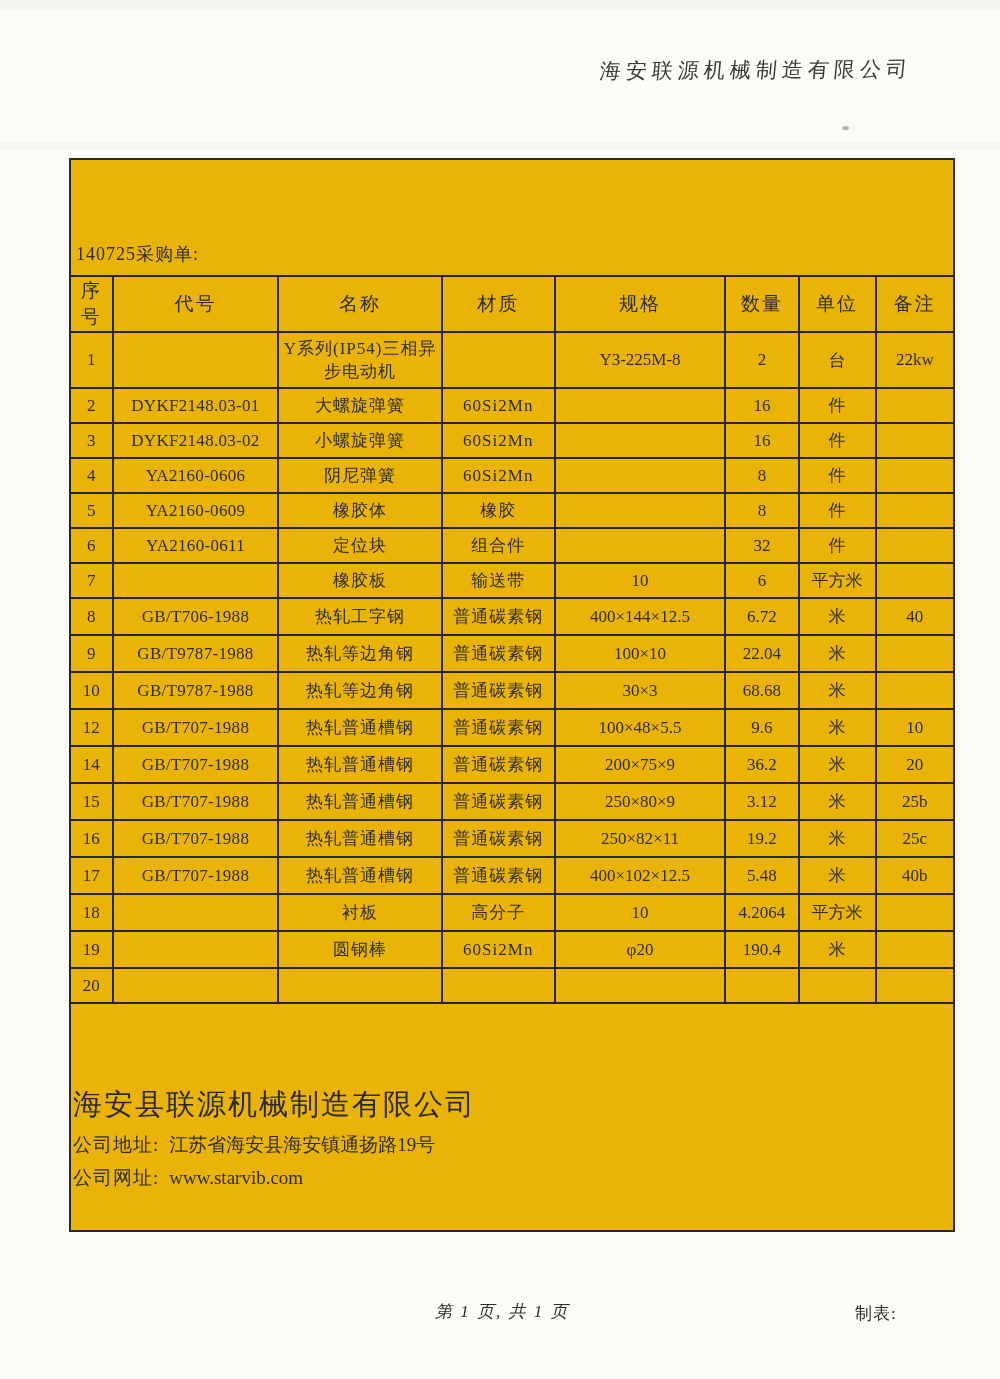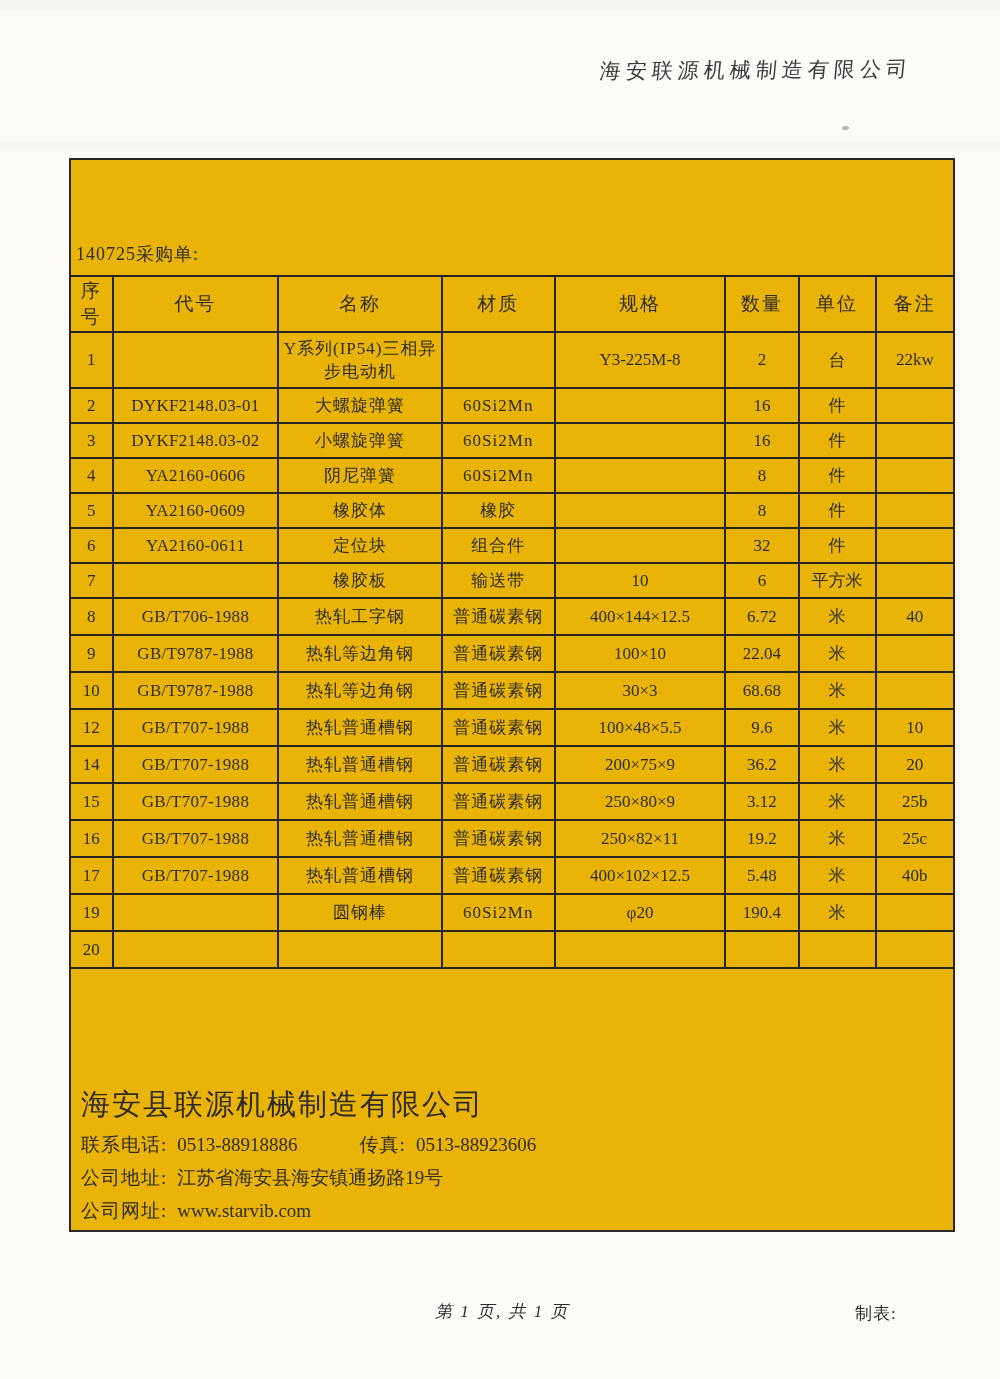--- a/index.html
+++ b/index.html
@@ -69,22 +69,23 @@
   .w-note { width: 77px; }
 
   td.col-code { font-size: 16px; letter-spacing: .3px; }
   td.col-name { letter-spacing: 1px; }
   td.col-spec { font-size: 14px; }
   td.col-material { letter-spacing: 1px; }
   tbody tr:nth-child(1) td { height: 52px; }
   tbody tr:nth-child(n+8):nth-child(-n+17) td { height: 33px; }
 
   .company-block {
-    position: absolute; left: 10px; top: 930px;
+    position: absolute; left: 2px; top: 930px;
     line-height: 1.0;
+    text-align: right;
   }
   .company-name {
     font-size: 29px; letter-spacing: 2px; color: #2b2a28;
     margin-bottom: 16px;
   }
   .info-line { font-size: 19px; margin-top: 14px; display: flex; }
   .info-line .lbl { letter-spacing: 1px; }
   .info-line .val { margin-left: 10px; }
   .fax-group { margin-left: 62px; display: flex; }
 
@@ -278,20 +279,30 @@
           <td class="col-seq">17</td>
           <td class="col-code">GB/T707-1988</td>
           <td class="col-name">热轧普通槽钢</td>
           <td class="col-material">普通碳素钢</td>
           <td class="col-spec">400×102×12.5</td>
           <td class="col-qty">5.48</td>
           <td class="col-unit">米</td>
           <td class="col-note">40b</td>
         </tr>
         <tr>
+          <td class="col-seq">18</td>
+          <td class="col-code"></td>
+          <td class="col-name">衬板</td>
+          <td class="col-material">高分子</td>
+          <td class="col-spec">10</td>
+          <td class="col-qty">4.2064</td>
+          <td class="col-unit">平方米</td>
+          <td class="col-note"></td>
+        </tr>
+        <tr>
           <td class="col-seq">19</td>
           <td class="col-code"></td>
           <td class="col-name">圆钢棒</td>
           <td class="col-material">60Si2Mn</td>
           <td class="col-spec">φ20</td>
           <td class="col-qty">190.4</td>
           <td class="col-unit">米</td>
           <td class="col-note"></td>
         </tr>
         <tr>
@@ -302,28 +313,20 @@
           <td class="col-spec"></td>
           <td class="col-qty"></td>
           <td class="col-unit"></td>
           <td class="col-note"></td>
         </tr>
       </tbody>
   </table>
 
   <div class="company-block">
     <div class="company-name">海安县联源机械制造有限公司</div>
-    <div class="info-line">
-      <span class="lbl">联系电话:</span>
-      <span class="val">0513-88918886</span>
-      <span class="fax-group">
-        <span class="lbl">传真:</span>
-        <span class="val">0513-88923606</span>
-      </span>
-    </div>
     <div class="info-line">
       <span class="lbl">公司地址:</span>
       <span class="val">江苏省海安县海安镇通扬路19号</span>
     </div>
     <div class="info-line">
       <span class="lbl">公司网址:</span>
       <span class="val">www.starvib.com</span>
     </div>
   </div>
 

